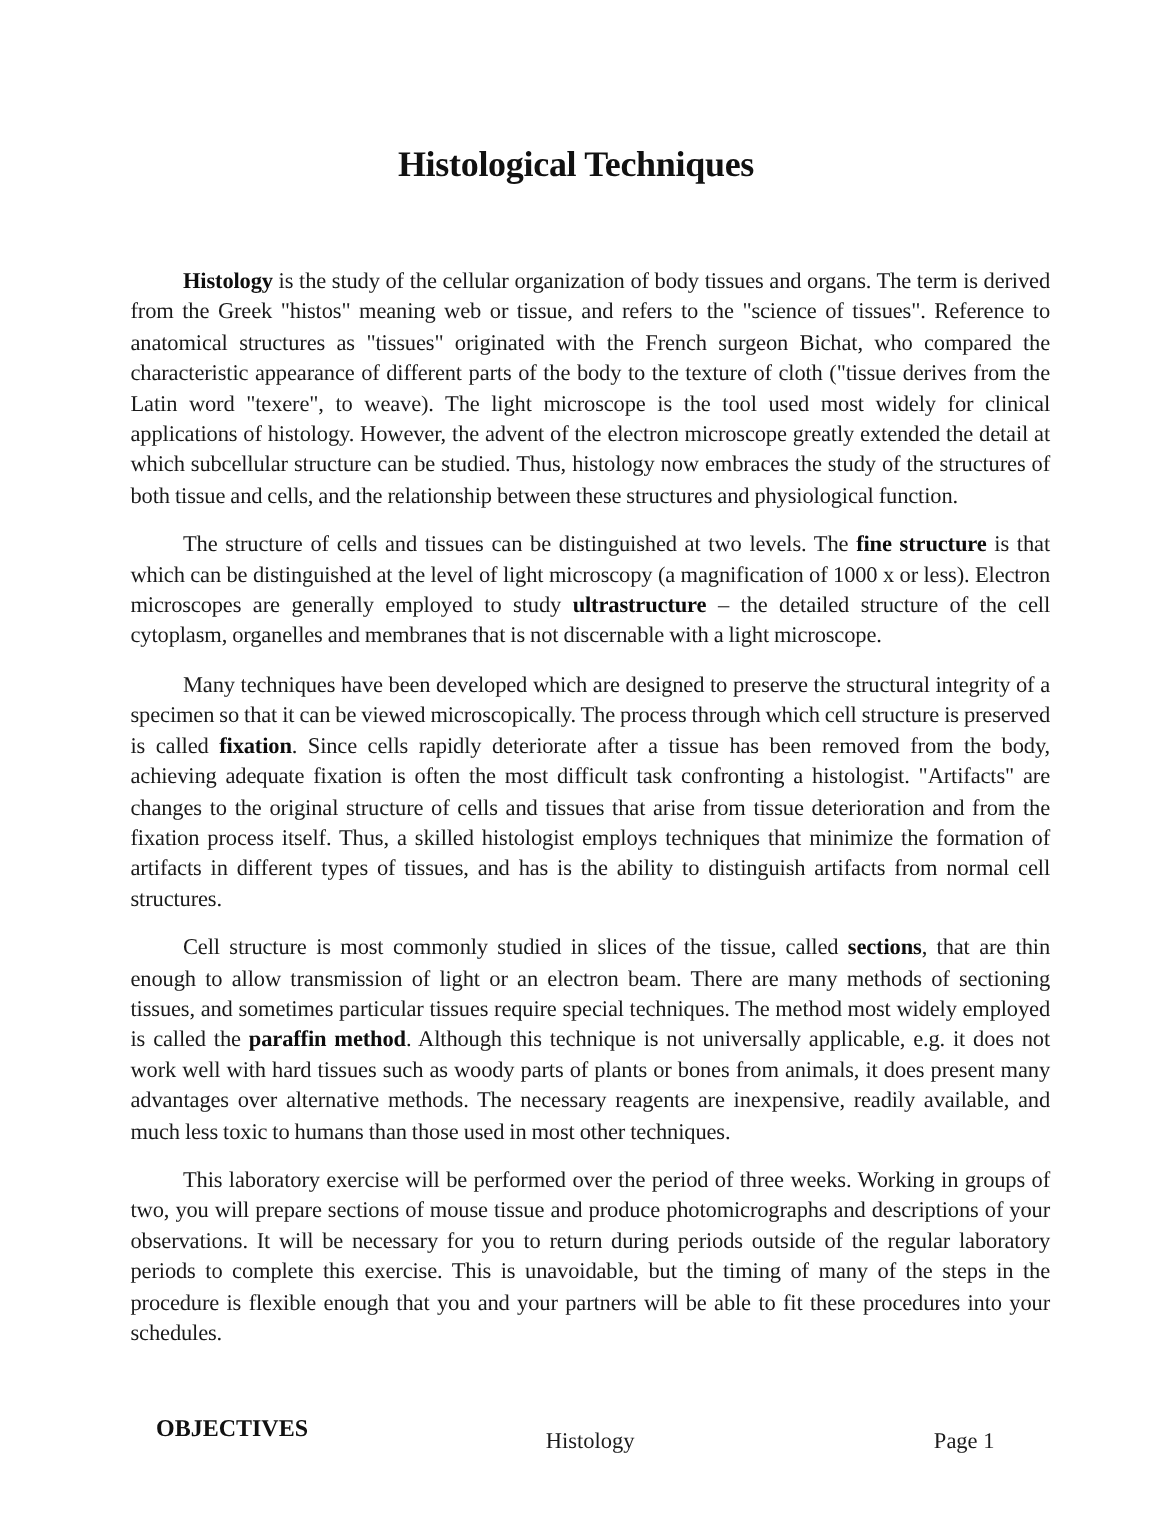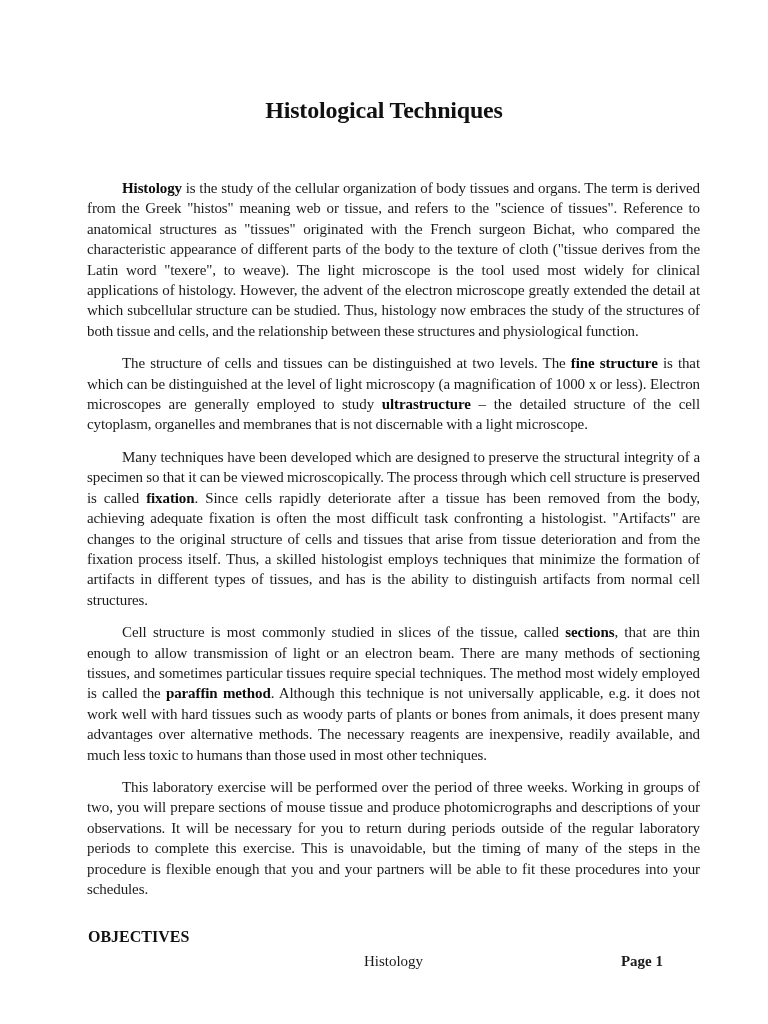--- a/index.html
+++ b/index.html
@@ -44,42 +44,41 @@
     text-indent: 35px;
   }
   .doc-body .bold {
     font-weight: bold;
     color: #0d0d0d;
   }
   .section-heading {
     position: absolute;
     top: 928px;
     left: 88px;
-    margin: 0;
+    margin: 16px;
     font-size: 16px;
     font-weight: bold;
     color: #111111;
   }
   .page-footer {
     position: absolute;
     top: 953px;
     left: 87px;
     width: 613px;
     font-size: 15px;
     color: #1a1a1a;
   }
   .footer-center {
     display: block;
     text-align: center;
   }
   .footer-right {
     position: absolute;
     top: 0;
     right: 37px;
-    font-weight: bold;
   }
 </style>
 </head>
 <body>
 
 <div class="page">
 
   <h1 class="doc-title">Histological Techniques</h1>
 
   <div class="doc-body">

